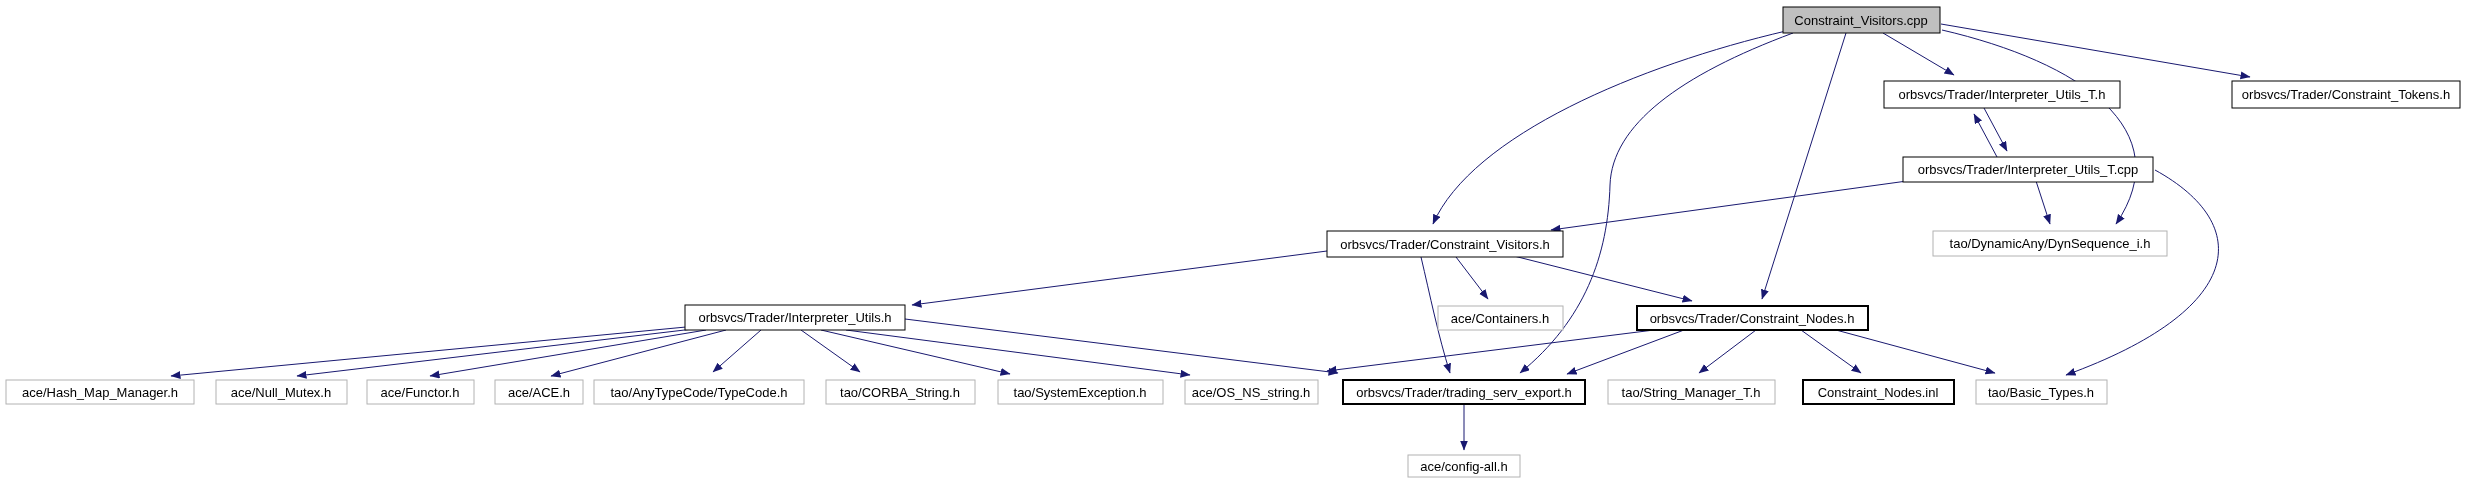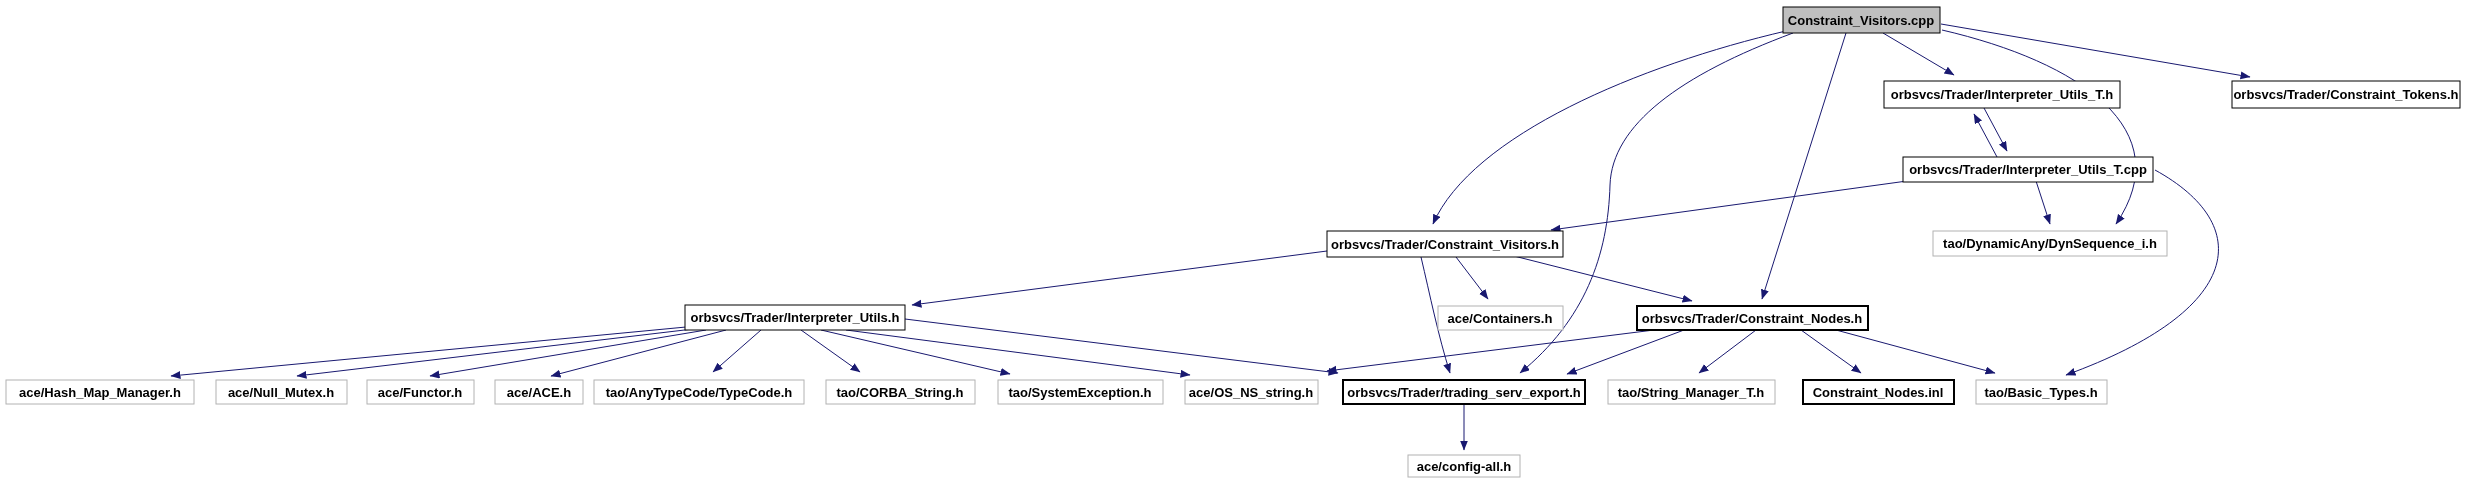--- a/index.html
+++ b/index.html
@@ -1,16 +1,16 @@
 <!DOCTYPE html>
 <html><head>
 <meta charset="utf-8">
 <style>
   html, body { margin: 0; padding: 0; background: #ffffff; }
-  .canvas { position: relative; width: 2467px; height: 485px; background: #ffffff; overflow: hidden; font-weight: bold; }
+  .canvas { position: relative; width: 2467px; height: 485px; background: #ffffff; overflow: hidden; }
   svg { display: block; }
   .node-label {
     font-family: "Liberation Sans", "DejaVu Sans", sans-serif;
     font-size: 13px;
     fill: #000000;
   }
   .edge { fill: none; stroke: #191970; stroke-width: 1; }
   .node-box { fill: #ffffff; stroke: #000000; stroke-width: 1; }
   .node-box.gray-border { stroke: #b2b2b2; }
   .node-box.bold-border { stroke-width: 2; }

